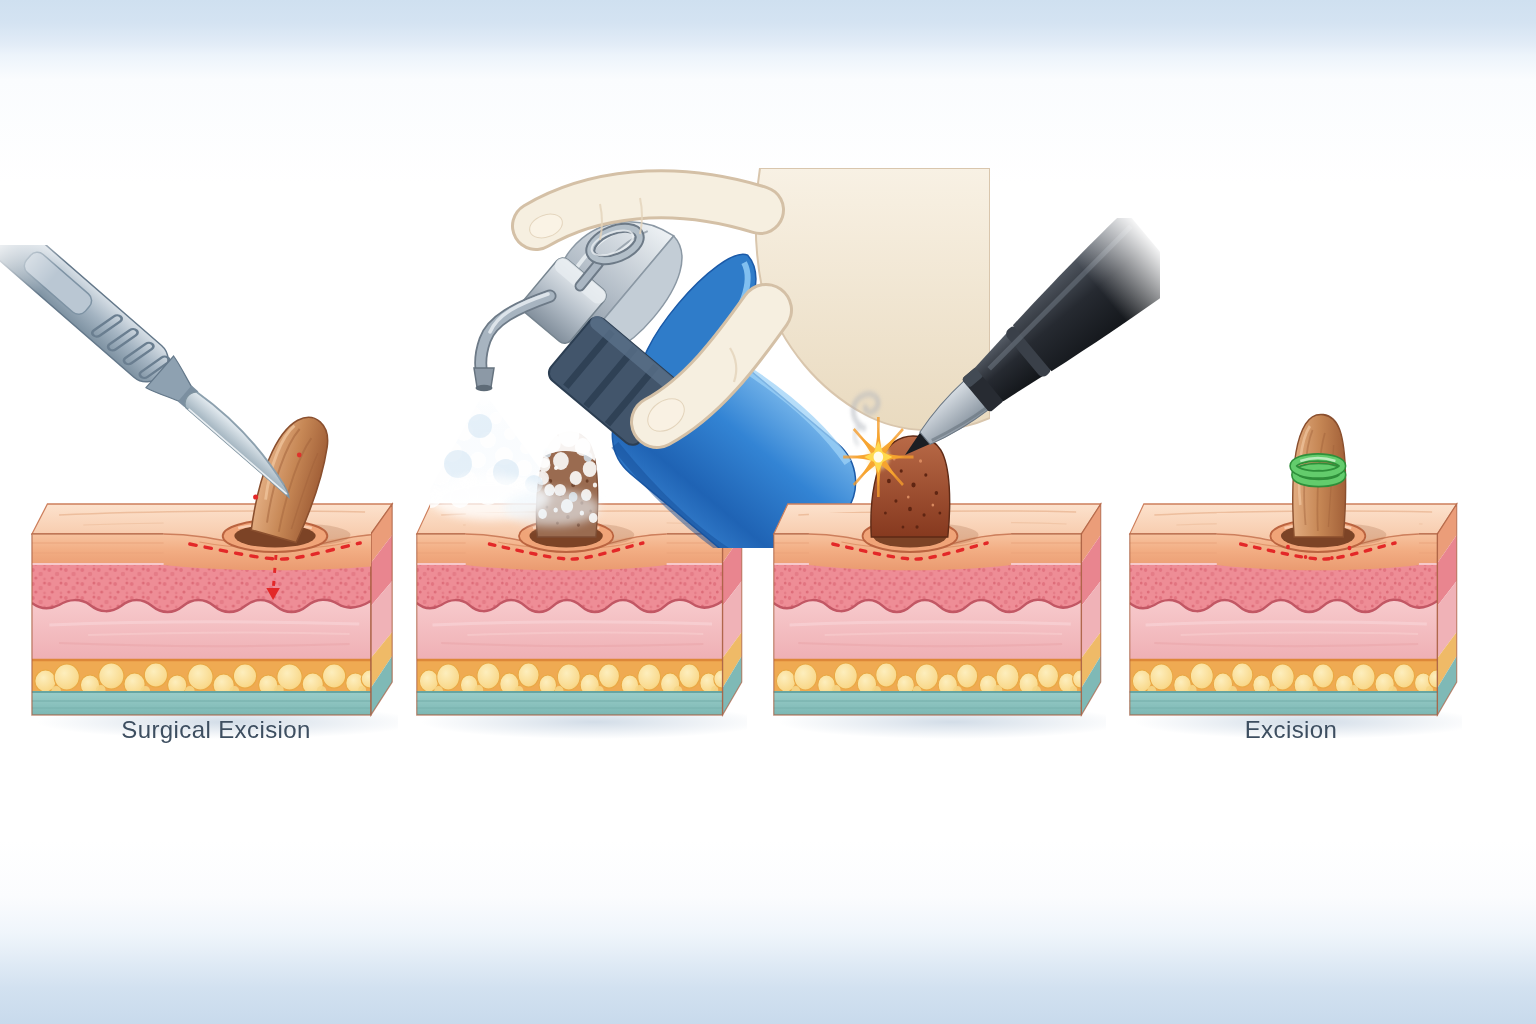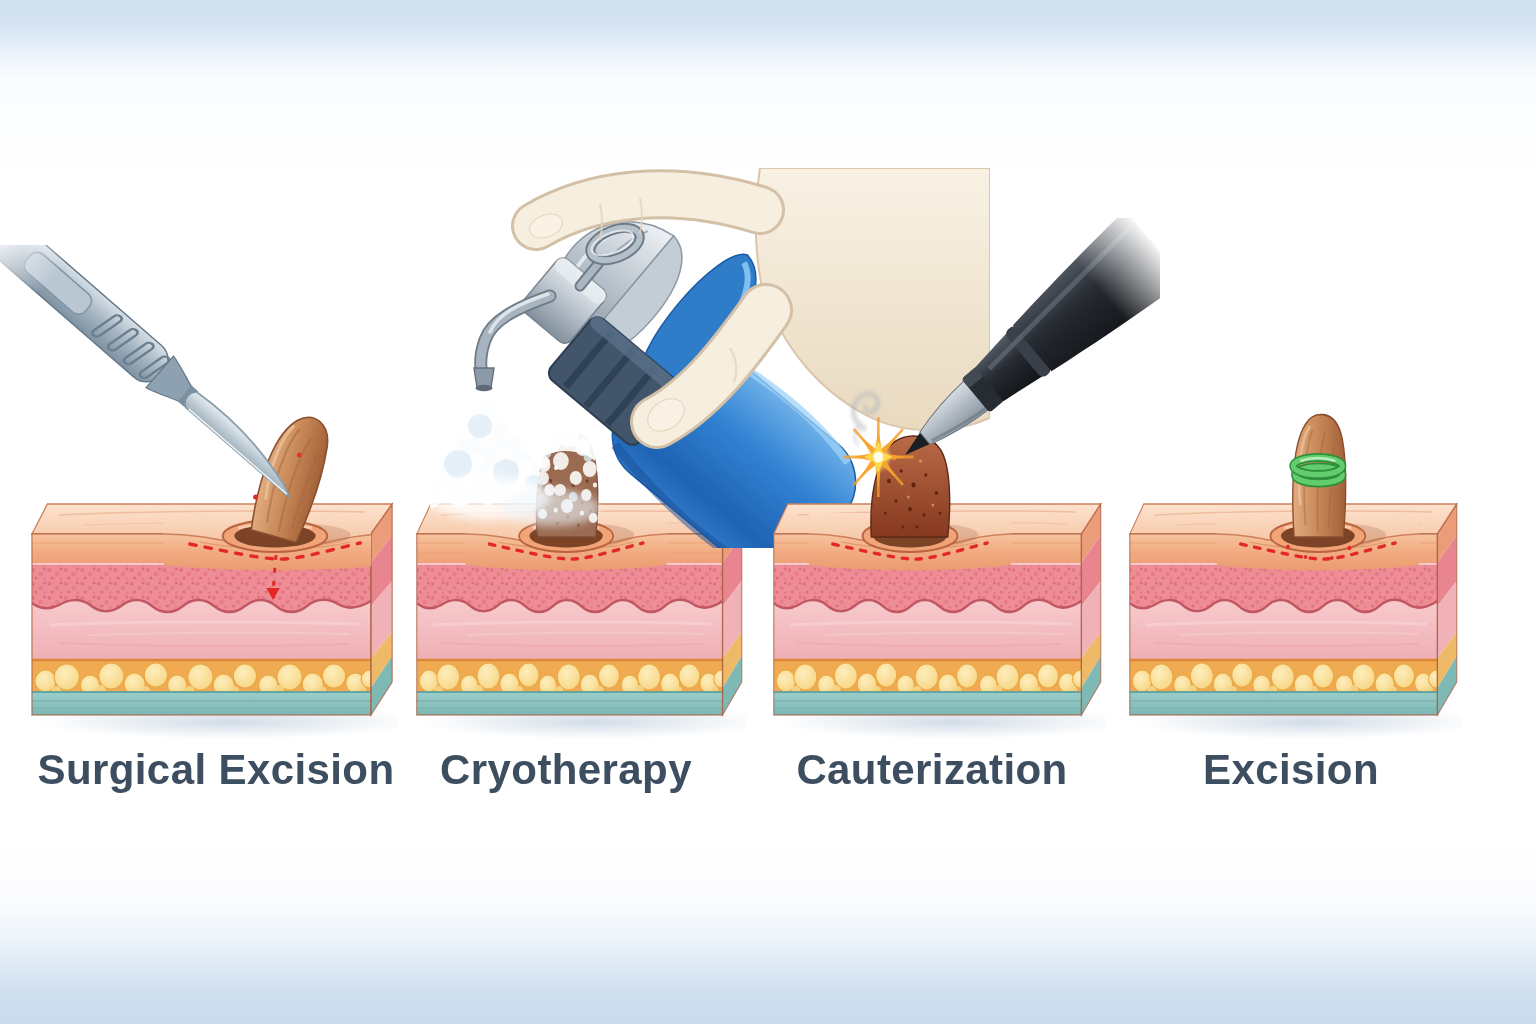--- a/index.html
+++ b/index.html
@@ -9,22 +9,22 @@
     background:linear-gradient(180deg,
       #cfe0f0 0%, #d4e3f2 2.2%, #e2ecf7 4.3%, #edf4fb 5.4%, #fafcfe 7.8%,
       #ffffff 18%, #ffffff 82%, #fbfcfe 87.5%, #eff5fb 91.2%, #e2ecf6 93.6%,
       #d2e1f0 96.5%, #c8daec 100%);
   }
   .scene{position:absolute;inset:0;}
   .block-mount{position:absolute;height:355px;}
   .block-svg{width:100%;height:100%;display:block;}
   .tool-svg{position:absolute;pointer-events:none;}
   .panel-label{
-    position:absolute;top:746px;transform:translateX(-50%);
-    font-size:42px;font-weight:700;color:#3d4e60;letter-spacing:.4px;white-space:nowrap;
+    position:absolute;top:716px;transform:translateX(-50%);
+    font-size:24px;font-weight:400;color:#3d4e60;letter-spacing:.4px;white-space:nowrap;
   }
   .tag-variant{display:none;}
   .tag-variant.on{display:inline;}
 </style>
 </head>
 <body>
 
 <svg width="0" height="0" style="position:absolute" aria-hidden="true">
   <defs>
     <linearGradient id="gTop" gradientUnits="userSpaceOnUse" x1="0" y1="116" x2="0" y2="166">
@@ -639,21 +639,20 @@
       <path d="M170,36 Q174,54 170,72" stroke="#e3d3ba" stroke-width="2" fill="none" opacity=".8"></path>
       <path d="M210,30 Q214,48 210,66" stroke="#e3d3ba" stroke-width="2" fill="none" opacity=".8"></path>
     </g>
     <g>
       <path d="M336,142 C306,184 272,230 227,254" fill="none" stroke="#d4c0a6" stroke-width="54" stroke-linecap="round"></path>
       <path d="M336,142 C306,184 272,230 227,254" fill="none" stroke="#f6efe0" stroke-width="48" stroke-linecap="round"></path>
       <ellipse cx="236" cy="247" rx="20" ry="14" transform="rotate(-35 236 247)" fill="#faf2e4" opacity=".85" stroke="#e0d0b6"></ellipse>
       <path d="M300,180 Q310,196 304,214" stroke="#e3d3ba" stroke-width="2.2" fill="none" opacity=".8"></path>
     </g>
   </svg>
-  <div class="panel-label" style="left:566px">Cryotherapy</div>
 
   <div class="block-mount" style="left:772px;top:385px;width:334px">
       <svg class="block-svg" viewBox="0 0 380 355" preserveAspectRatio="none">
     <ellipse cx="205" cy="337" rx="198" ry="17" fill="url(#gShadow)"></ellipse>
 
     <g>
       <polygon points="2,149 18,119 374,119 352,149" fill="url(#gTop)" stroke="#cd7f5c" stroke-width="1.3"></polygon>
       <path d="M30,130 C120,126 250,125 346,127" stroke="#eab794" stroke-width="1.5" fill="none" opacity=".8"></path>
       <path d="M55,140 C150,137 240,136 335,139" stroke="#eab794" stroke-width="1.2" fill="none" opacity=".5"></path>
     </g>
@@ -855,21 +854,20 @@
       <path d="M30,6 C55,12 75,15 92,16" stroke="#5d6974" stroke-width="3" opacity=".5" fill="none"></path>
       <rect x="92" y="-22" width="20" height="44" rx="4" fill="#272b32"></rect>
       <rect x="92" y="-22" width="20" height="12" rx="4" fill="#4a525c" opacity=".8"></rect>
       <path d="M110,-22 L156,-28 L156,28 L110,22 Z" fill="url(#gPen)"></path>
       <rect x="154" y="-30" width="14" height="60" rx="6" fill="#3a4049"></rect>
       <path d="M166,-30 C230,-38 280,-43 326,-46 L326,46 C280,43 230,38 166,30 Z" fill="url(#gPen)"></path>
       <path d="M120,-12 L320,-30" stroke="#707984" stroke-width="5" opacity=".55" fill="none"></path>
       <rect x="255" y="-50" width="75" height="100" fill="url(#gFadeR)"></rect>
     </g>
   </svg>
-  <div class="panel-label" style="left:932px">Cauterization</div>
 
   <div class="block-mount" style="left:1128px;top:385px;width:334px">
       <svg class="block-svg" viewBox="0 0 380 355" preserveAspectRatio="none">
     <ellipse cx="205" cy="337" rx="198" ry="17" fill="url(#gShadow)"></ellipse>
 
     <g>
       <polygon points="2,149 18,119 374,119 352,149" fill="url(#gTop)" stroke="#cd7f5c" stroke-width="1.3"></polygon>
       <path d="M30,130 C120,126 250,125 346,127" stroke="#eab794" stroke-width="1.5" fill="none" opacity=".8"></path>
       <path d="M55,140 C150,137 240,136 335,139" stroke="#eab794" stroke-width="1.2" fill="none" opacity=".5"></path>
     </g>

